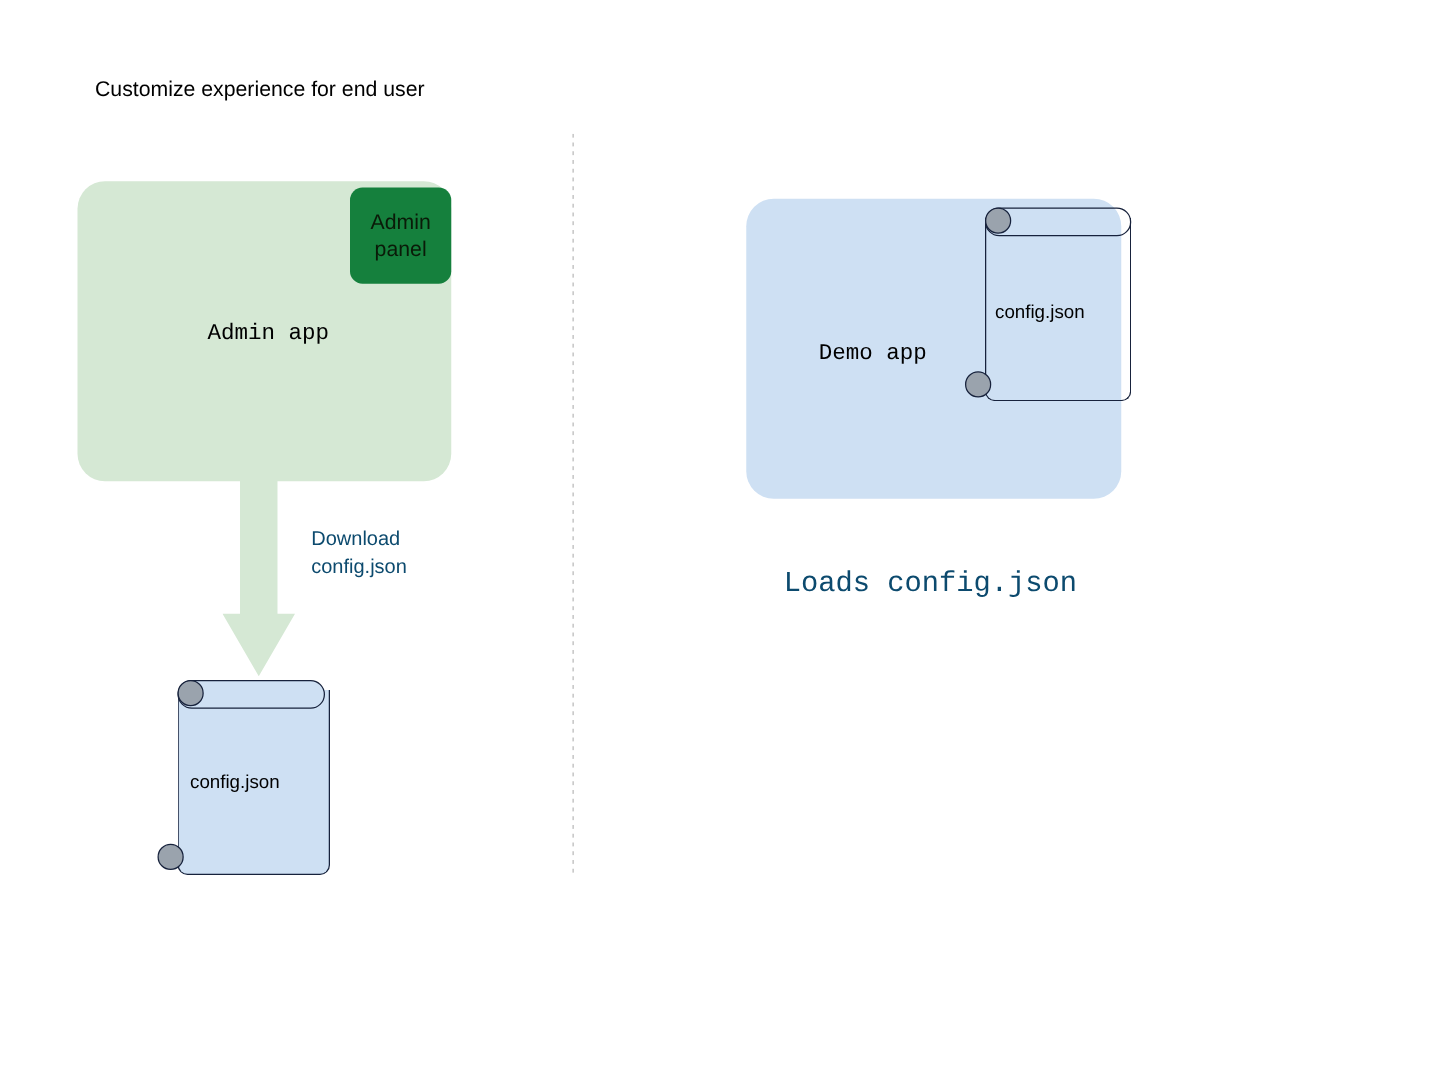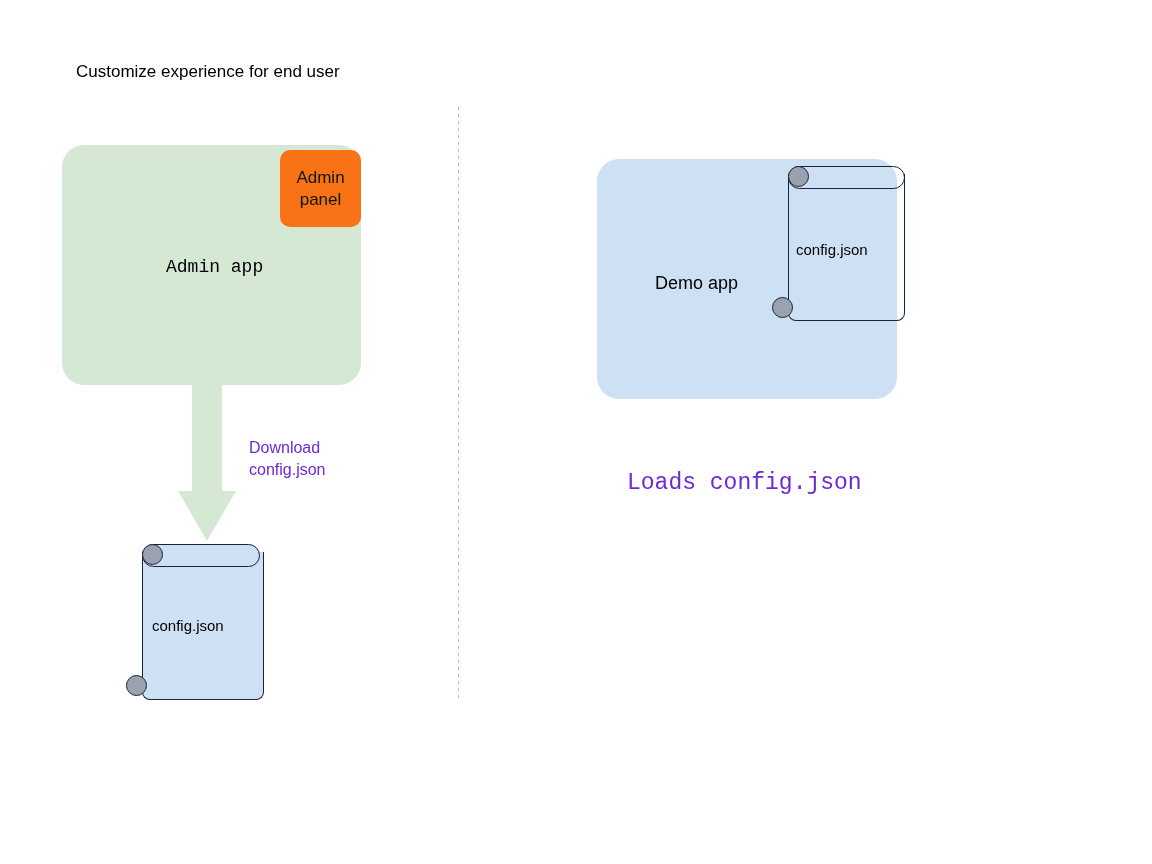--- a/index.html
+++ b/index.html
@@ -31,23 +31,22 @@
     color: #000;
     white-space: nowrap;
   }
   #title-left  { left: 76px;  top: 48px; }
   #title-right { left: 605px; top: 48px; }
 
   .caption {
     position: absolute;
     font-size: 16px;
     line-height: 22px;
-    color: #6d28d9;
+    color: #0c4a6e;
     white-space: pre-line;
-    margin-top: 16px;
   }
   #arrow-label   { left: 249px; top: 408px; }
   #loads-caption { left: 627px; top: 443px; font-size: 23px; font-family: Liberation Mono, monospace; }
 
   
   #divider {
     position: absolute;
     left: 458px;
     top: 94px;
     width: 1px;
@@ -74,28 +73,28 @@
     background: #cee0f3;
   }
   .app-label {
     position: absolute;
     font-size: 18px;
     line-height: 22px;
     white-space: nowrap;
     color: #000;
   }
   #admin-app-label { left: 166px; top: 243px; font-family: Liberation Mono, monospace; }
-  #demo-app-label  { left: 655px; top: 259px; }
+  #demo-app-label  { left: 655px; top: 259px; font-family: Liberation Mono, monospace; }
 
   
   #admin-panel {
     position: absolute;
     left: 280px; top: 137px;
     width: 81px; height: 77px;
-    background: #f97316;
+    background: #15803d;
     border-radius: 10px;
     display: flex;
     align-items: center;
     justify-content: center;
     text-align: center;
     font-size: 17px;
     line-height: 22px;
     color: #0a1a08;
     white-space: pre-line;
   }

